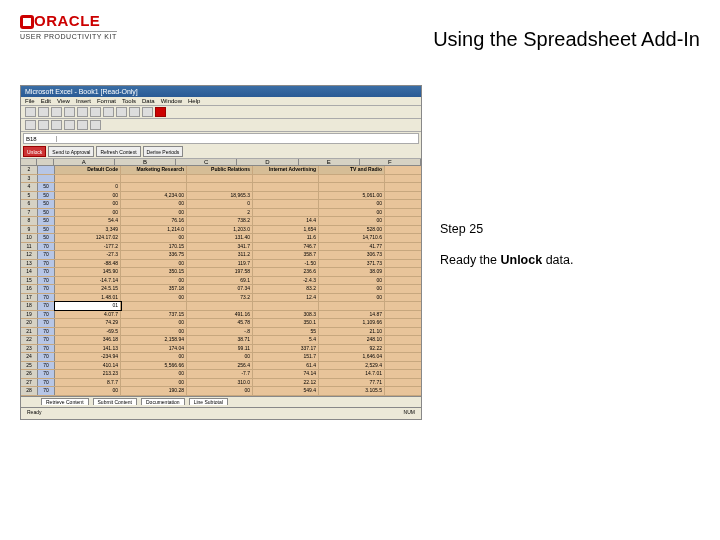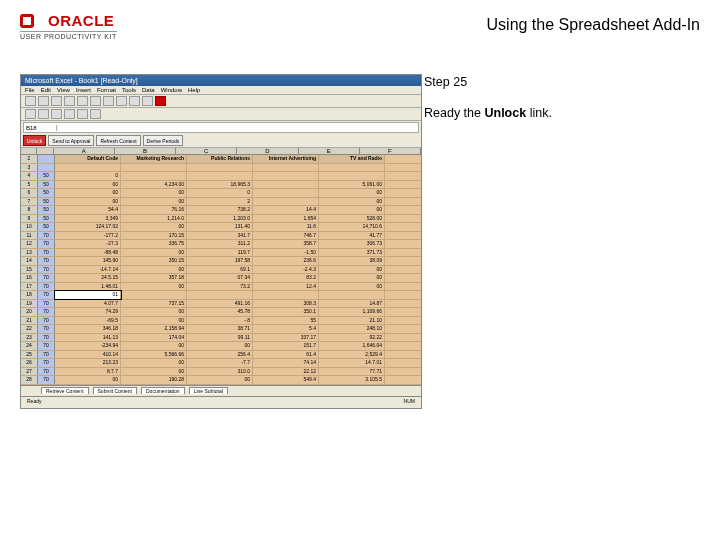--- a/index.html
+++ b/index.html
@@ -11,40 +11,41 @@
     background: #fff;
     position: relative;
   }
   .header {
     display: flex;
     justify-content: space-between;
     align-items: flex-start;
     padding: 12px 20px 4px 20px;
   }
   .logo-block { display: flex; flex-direction: column; }
-  .logo-row { display: flex; align-items: center; gap: 14px; }
+  .logo-row { display: flex; align-items: flex-end; gap: 0; }
   .logo-o {
     width: 14px; height: 14px; border: 3px solid #c00; border-radius: 3px;
     box-sizing: border-box;
   }
   .logo-text {
     font-weight: bold; color: #c00; font-size: 15px; letter-spacing: 0.5px;
   }
   .upk {
     font-size: 7px; letter-spacing: 0.5px; color: #333; margin-top: 2px;
     border-top: 1px solid #999; padding-top: 1px;
   }
   .doc-title {
-    font-size: 16px; color: #000; margin-top: 4px;
+    font-size: 20px; color: #000; margin-top: 16px;
   }
   
   .content {
     display: flex;
     padding: 30px 20px 0 20px;
-    gap: 2px;
+    gap: 18px;
+    align-items: center;
   }
   .shot {
     width: 400px;
     border: 1px solid #888;
     background: #ece9d8;
     font-size: 6px;
     color: #000;
     display: flex; flex-direction: column;
   }
   .titlebar {
@@ -439,17 +440,17 @@
     </div>
     <div class="statusbar">
       <span>Ready</span>
       <span>NUM</span>
     </div>
   </div>
 
   <div class="instructions">
     <div class="step">Step 25</div>
     <div class="para">
-      <span>Ready the </span><b>Unlock</b><span> link.</span>
+      <span>Ready the </span><b>Unlock</b><span> data.</span>
     </div>
   </div>
 
 </div>
 
 </body></html>

